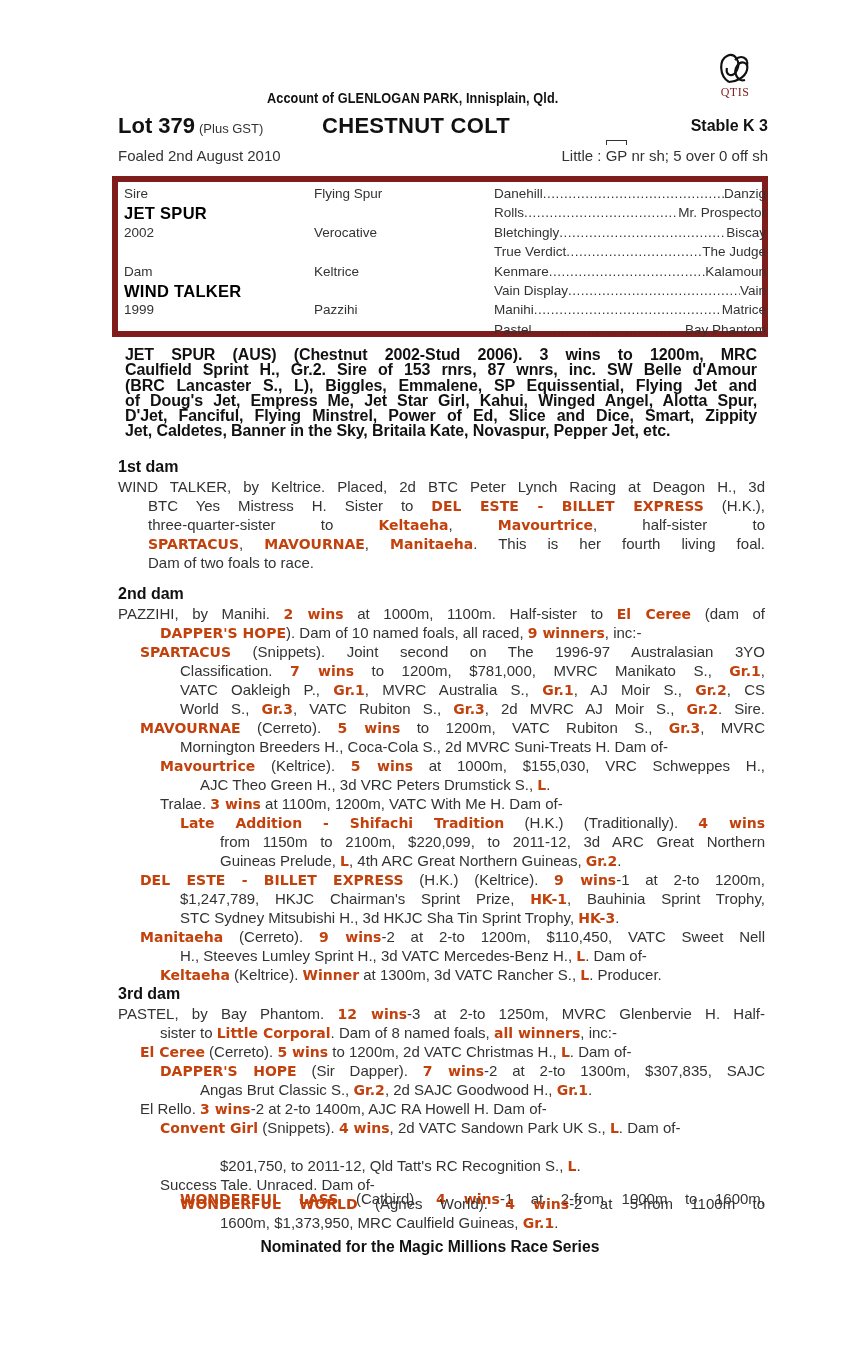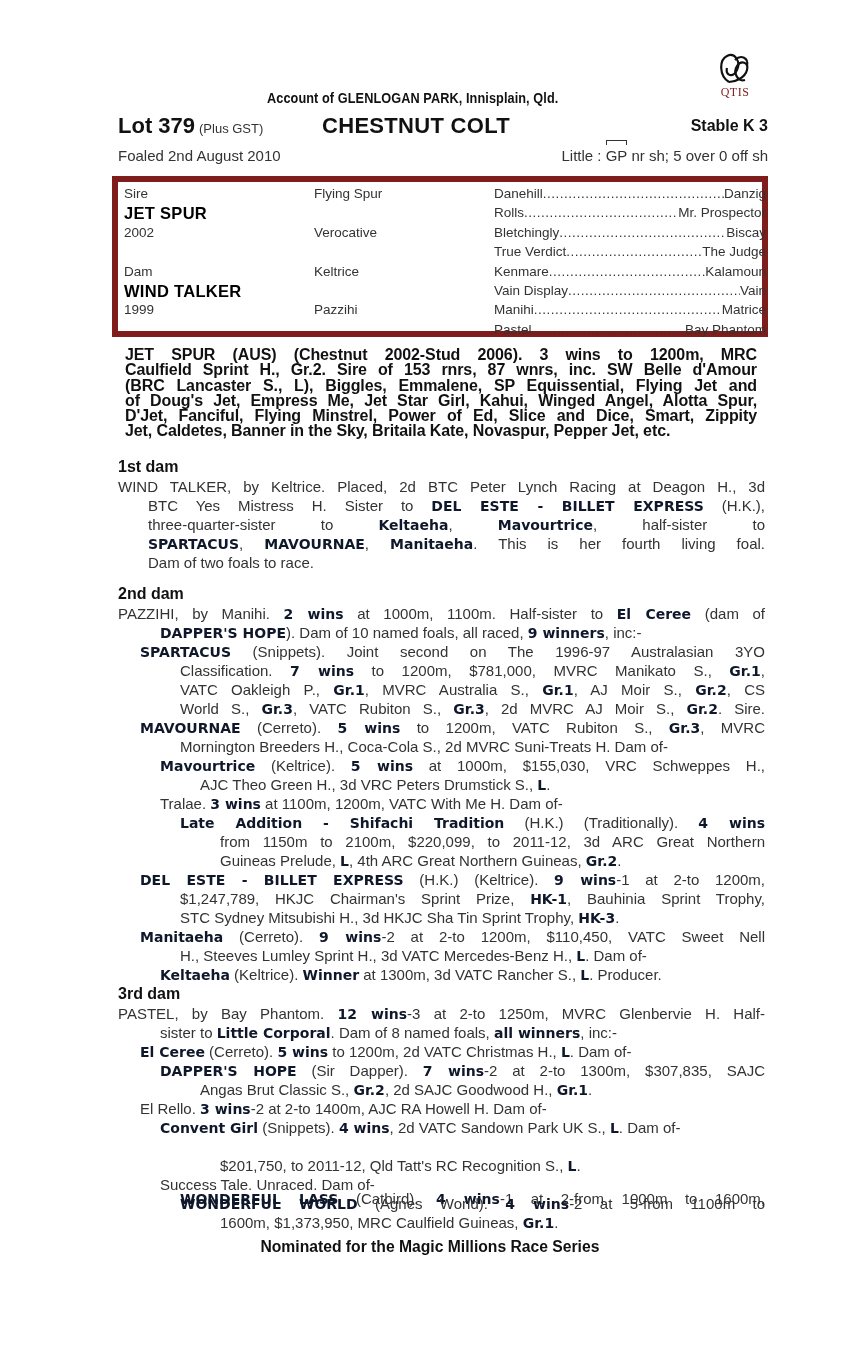--- a/index.html
+++ b/index.html
@@ -23,21 +23,21 @@
   .pedrow .c1.big { font-size:16.5px; font-weight:bold; color:#000; top:1px; letter-spacing:0.3px; }
   .pedrow .c2 { position:absolute; left:196px; top:2px; }
   .pedrow .c3 { position:absolute; left:376px; top:2px; width:272px; display:flex; white-space:nowrap; }
   .pedrow .c3 .dots { flex:1; overflow:hidden; }
   .pedrow .c3 .dots::after { content:"................................................................................................"; letter-spacing:0.5px; }
   .sirebio { position:absolute; left:125px; top:347px; width:632px; font-size:16px; font-weight:bold; line-height:15.3px; text-align:justify; letter-spacing:-0.1px; }
   .sirebio span { display:block; text-align:justify; text-align-last:justify; white-space:nowrap; }
   .sirebio span.last { text-align-last:left; }
   .sect-h { position:absolute; left:118px; font-size:16px; font-weight:bold; }
   .line { position:absolute; font-size:15px; color:#333; white-space:nowrap; line-height:19px; }
-  .line b { color:#0f172a; font-family:"DejaVu Sans", sans-serif; font-size:14px; font-weight:bold; }
+  .line b { color:#c2410c; font-family:"DejaVu Sans", sans-serif; font-size:14px; font-weight:bold; }
   .line.j { text-align:justify; text-align-last:justify; }
   .footer { position:absolute; left:0; width:860px; top:1238px; text-align:center; font-size:16px; font-weight:bold; }
   .footer span { display:inline-block; transform:scaleX(0.98); }
 </style>
 </head>
 <body>
 
 <div class="logo">
   <svg width="40" height="34" viewBox="0 0 40 34">
     <path d="M14 30 C4 24 4 8 12 4 C20 0 26 10 22 18 C18 26 10 24 12 16" fill="none" stroke="#111" stroke-width="2.2"></path>

